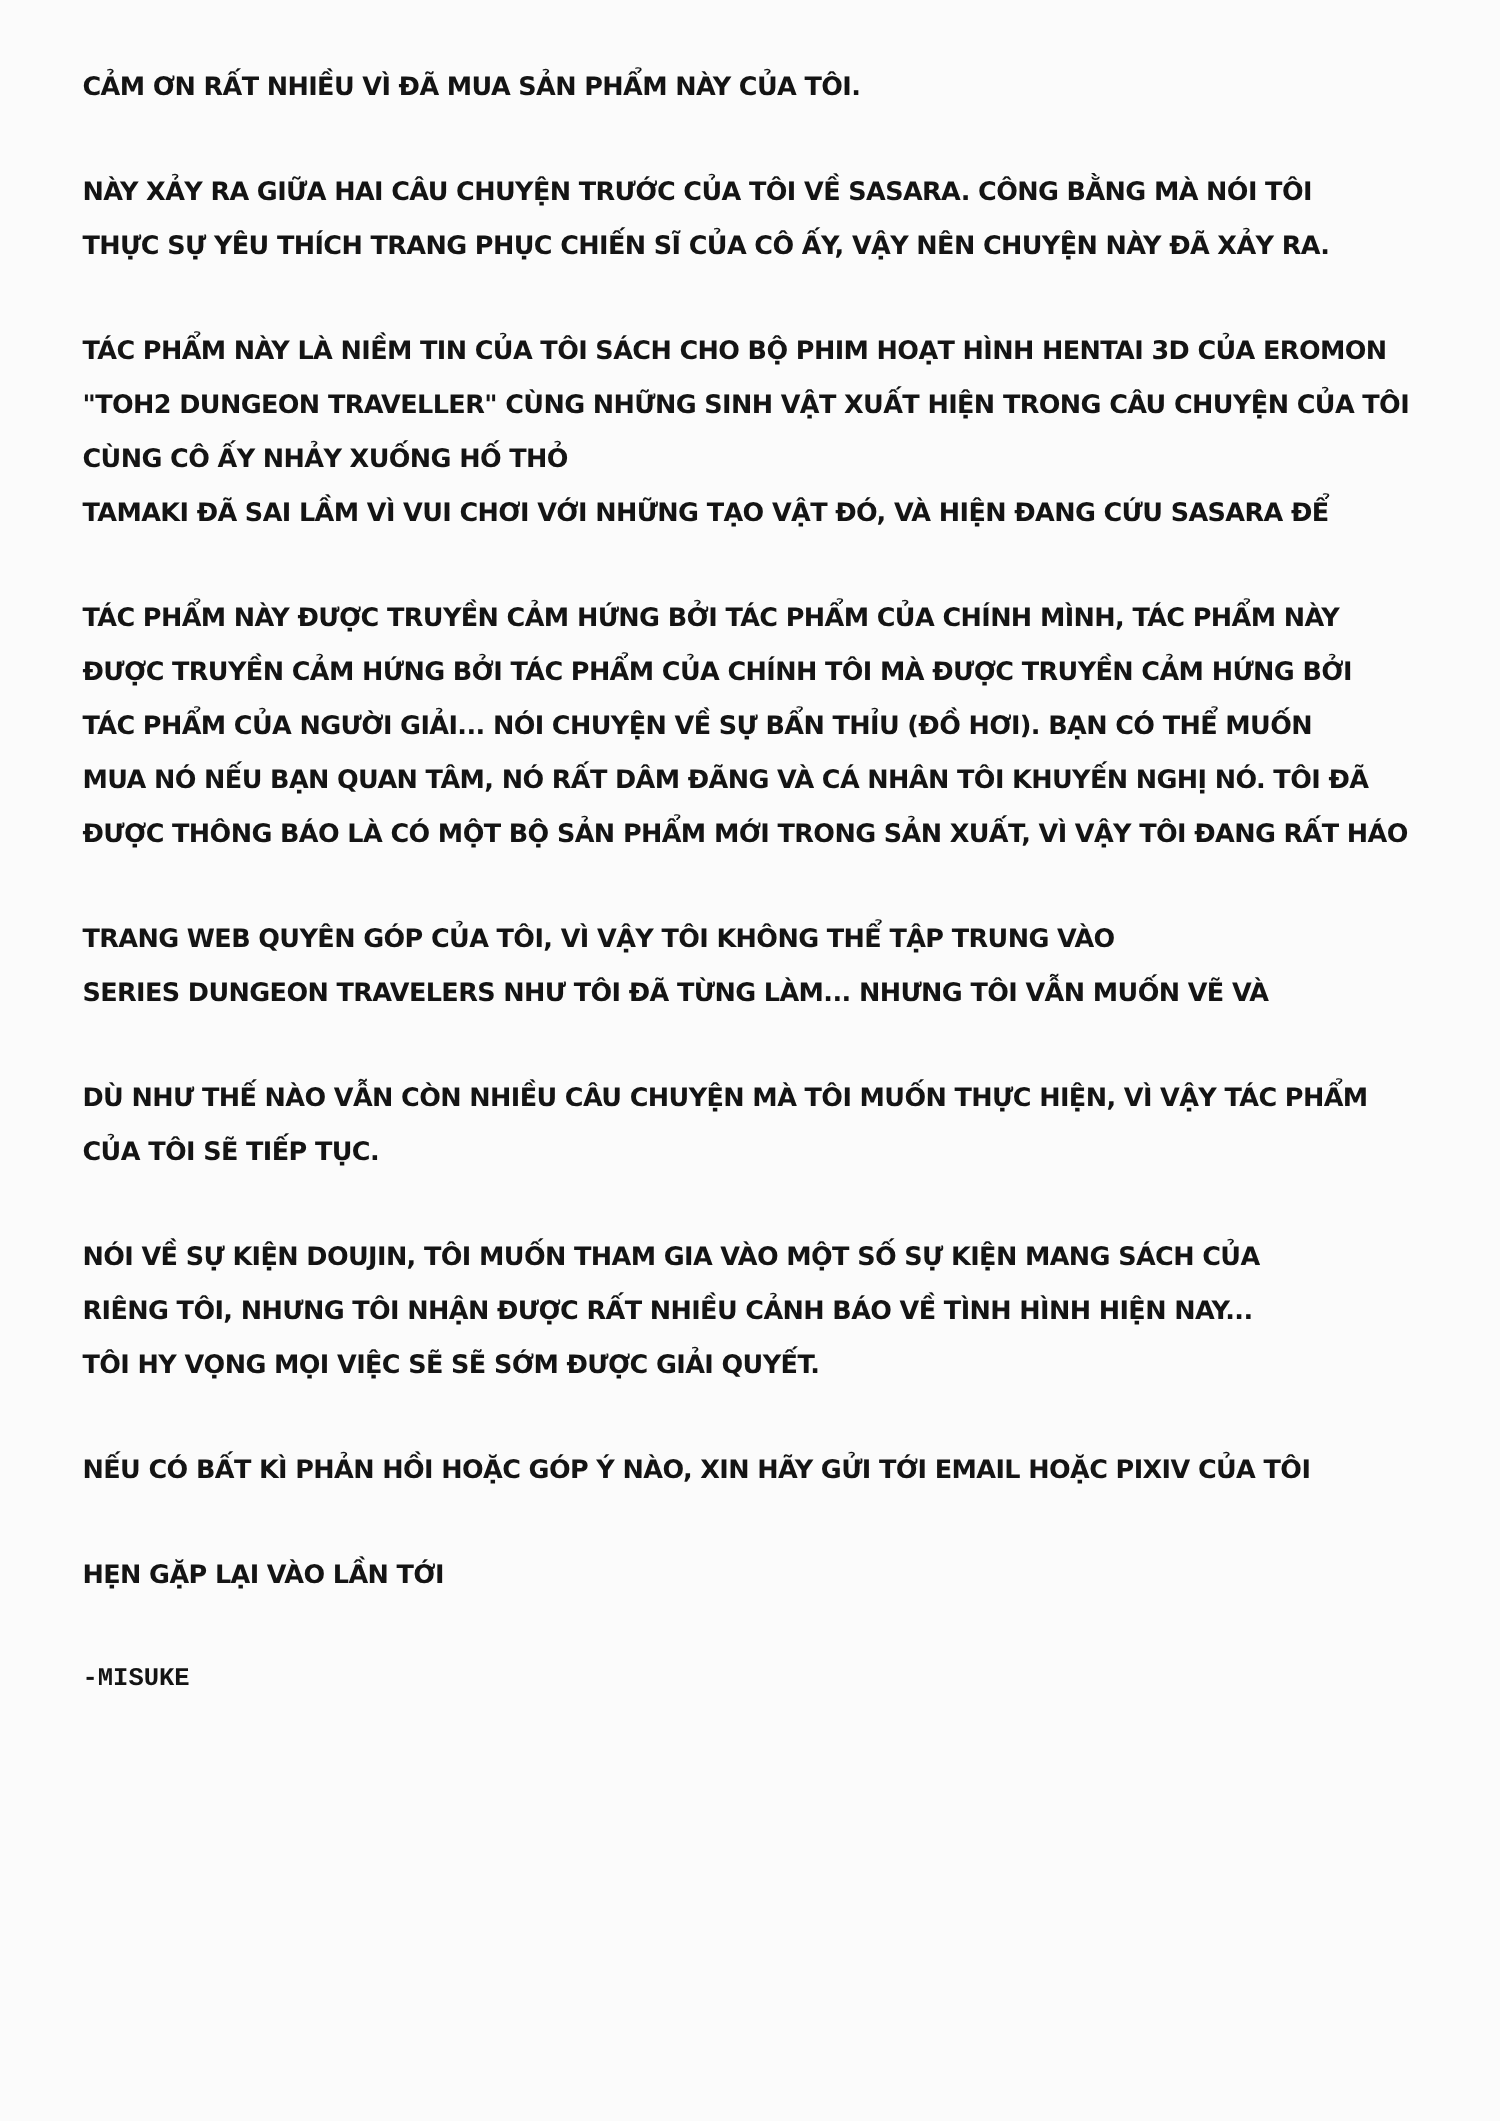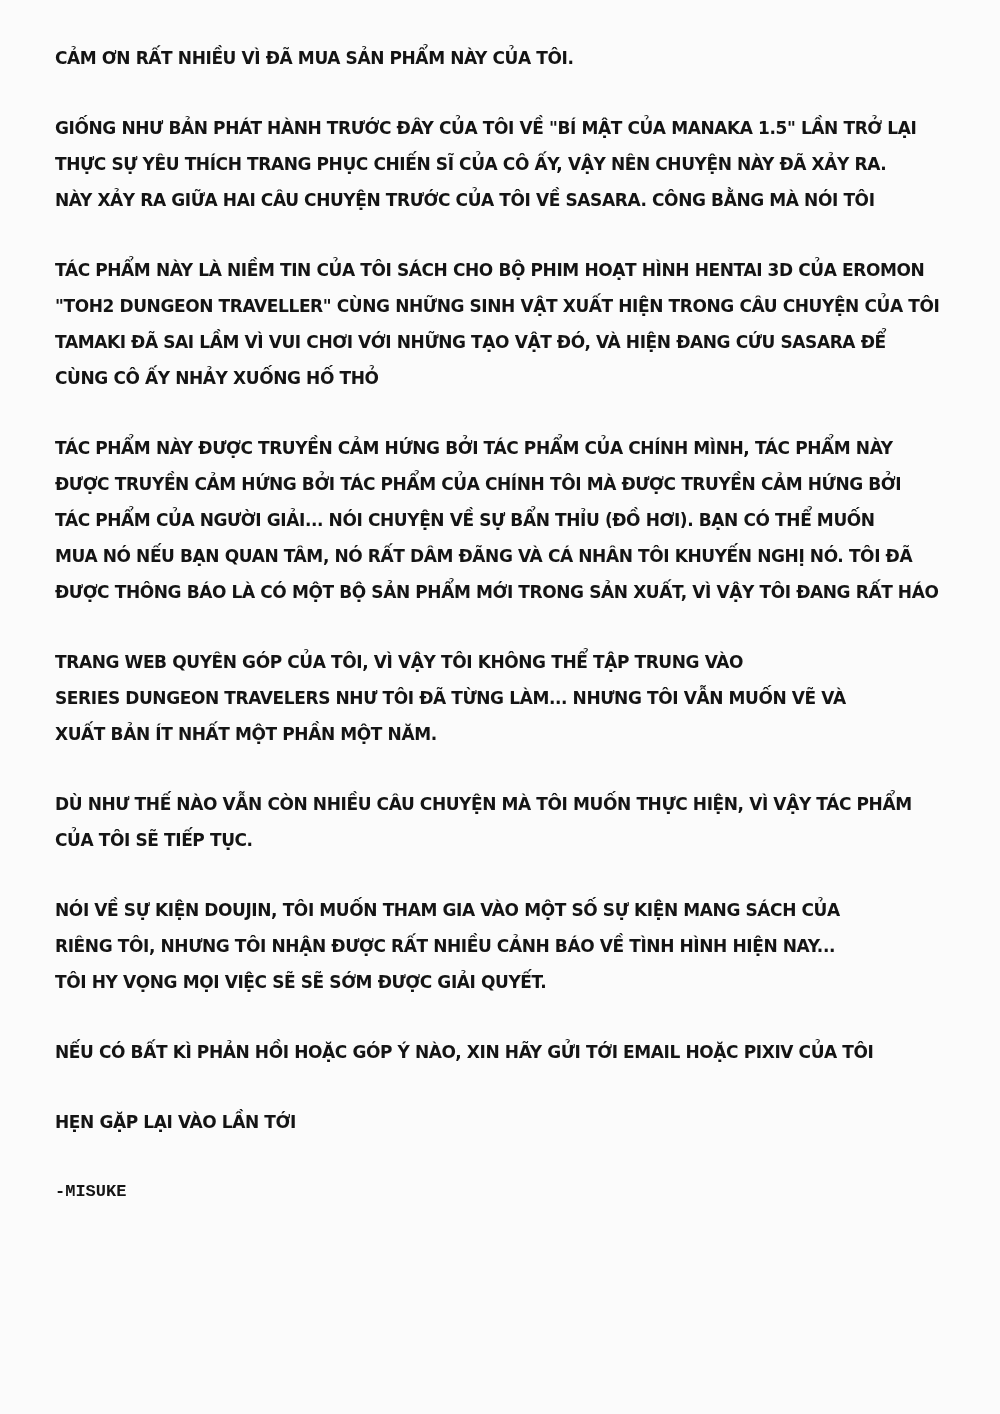--- a/index.html
+++ b/index.html
@@ -38,41 +38,39 @@
 </style>
 </head>
 <body>
 
 <div class="page">
   <div>
       <div class="para">
         <div class="line">CẢM ƠN RẤT NHIỀU VÌ ĐÃ MUA SẢN PHẨM NÀY CỦA TÔI.</div>
       </div>
       <div class="para">
-        <div class="line">GIỐNG NHƯ BẢN PHÁT HÀNH TRƯỚC ĐÂY CỦA TÔI VỀ "BÍ MẬT CỦA MANAKA 1.5" LẦN TRỞ LẠI</div>
+        <div class="line">NÀY XẢY RA GIỮA HAI CÂU CHUYỆN TRƯỚC CỦA TÔI VỀ SASARA. CÔNG BẰNG MÀ NÓI TÔI</div>
         <div class="line">THỰC SỰ YÊU THÍCH TRANG PHỤC CHIẾN SĨ CỦA CÔ ẤY, VẬY NÊN CHUYỆN NÀY ĐÃ XẢY RA.</div>
-        <div class="line">NÀY XẢY RA GIỮA HAI CÂU CHUYỆN TRƯỚC CỦA TÔI VỀ SASARA. CÔNG BẰNG MÀ NÓI TÔI</div>
       </div>
       <div class="para">
         <div class="line">TÁC PHẨM NÀY LÀ NIỀM TIN CỦA TÔI SÁCH CHO BỘ PHIM HOẠT HÌNH HENTAI 3D CỦA EROMON</div>
         <div class="line">"TOH2 DUNGEON TRAVELLER" CÙNG NHỮNG SINH VẬT XUẤT HIỆN TRONG CÂU CHUYỆN CỦA TÔI</div>
+        <div class="line">CÙNG CÔ ẤY NHẢY XUỐNG HỐ THỎ</div>
         <div class="line">TAMAKI ĐÃ SAI LẦM VÌ VUI CHƠI VỚI NHỮNG TẠO VẬT ĐÓ, VÀ HIỆN ĐANG CỨU SASARA ĐỂ</div>
-        <div class="line">CÙNG CÔ ẤY NHẢY XUỐNG HỐ THỎ</div>
       </div>
       <div class="para">
         <div class="line">TÁC PHẨM NÀY ĐƯỢC TRUYỀN CẢM HỨNG BỞI TÁC PHẨM CỦA CHÍNH MÌNH, TÁC PHẨM NÀY</div>
         <div class="line">ĐƯỢC TRUYỀN CẢM HỨNG BỞI TÁC PHẨM CỦA CHÍNH TÔI MÀ ĐƯỢC TRUYỀN CẢM HỨNG BỞI</div>
         <div class="line">TÁC PHẨM CỦA NGƯỜI GIẢI... NÓI CHUYỆN VỀ SỰ BẨN THỈU (ĐỒ HƠI). BẠN CÓ THỂ MUỐN</div>
         <div class="line">MUA NÓ NẾU BẠN QUAN TÂM, NÓ RẤT DÂM ĐÃNG VÀ CÁ NHÂN TÔI KHUYẾN NGHỊ NÓ. TÔI ĐÃ</div>
         <div class="line">ĐƯỢC THÔNG BÁO LÀ CÓ MỘT BỘ SẢN PHẨM MỚI TRONG SẢN XUẤT, VÌ VẬY TÔI ĐANG RẤT HÁO</div>
       </div>
       <div class="para">
         <div class="line">TRANG WEB QUYÊN GÓP CỦA TÔI, VÌ VẬY TÔI KHÔNG THỂ TẬP TRUNG VÀO</div>
         <div class="line">SERIES DUNGEON TRAVELERS NHƯ TÔI ĐÃ TỪNG LÀM... NHƯNG TÔI VẪN MUỐN VẼ VÀ</div>
-        <div class="line">XUẤT BẢN ÍT NHẤT MỘT PHẦN MỘT NĂM.</div>
       </div>
       <div class="para">
         <div class="line">DÙ NHƯ THẾ NÀO VẪN CÒN NHIỀU CÂU CHUYỆN MÀ TÔI MUỐN THỰC HIỆN, VÌ VẬY TÁC PHẨM</div>
         <div class="line">CỦA TÔI SẼ TIẾP TỤC.</div>
       </div>
       <div class="para">
         <div class="line">NÓI VỀ SỰ KIỆN DOUJIN, TÔI MUỐN THAM GIA VÀO MỘT SỐ SỰ KIỆN MANG SÁCH CỦA</div>
         <div class="line">RIÊNG TÔI, NHƯNG TÔI NHẬN ĐƯỢC RẤT NHIỀU CẢNH BÁO VỀ TÌNH HÌNH HIỆN NAY...</div>
         <div class="line">TÔI HY VỌNG MỌI VIỆC SẼ SẼ SỚM ĐƯỢC GIẢI QUYẾT.</div>
       </div>

